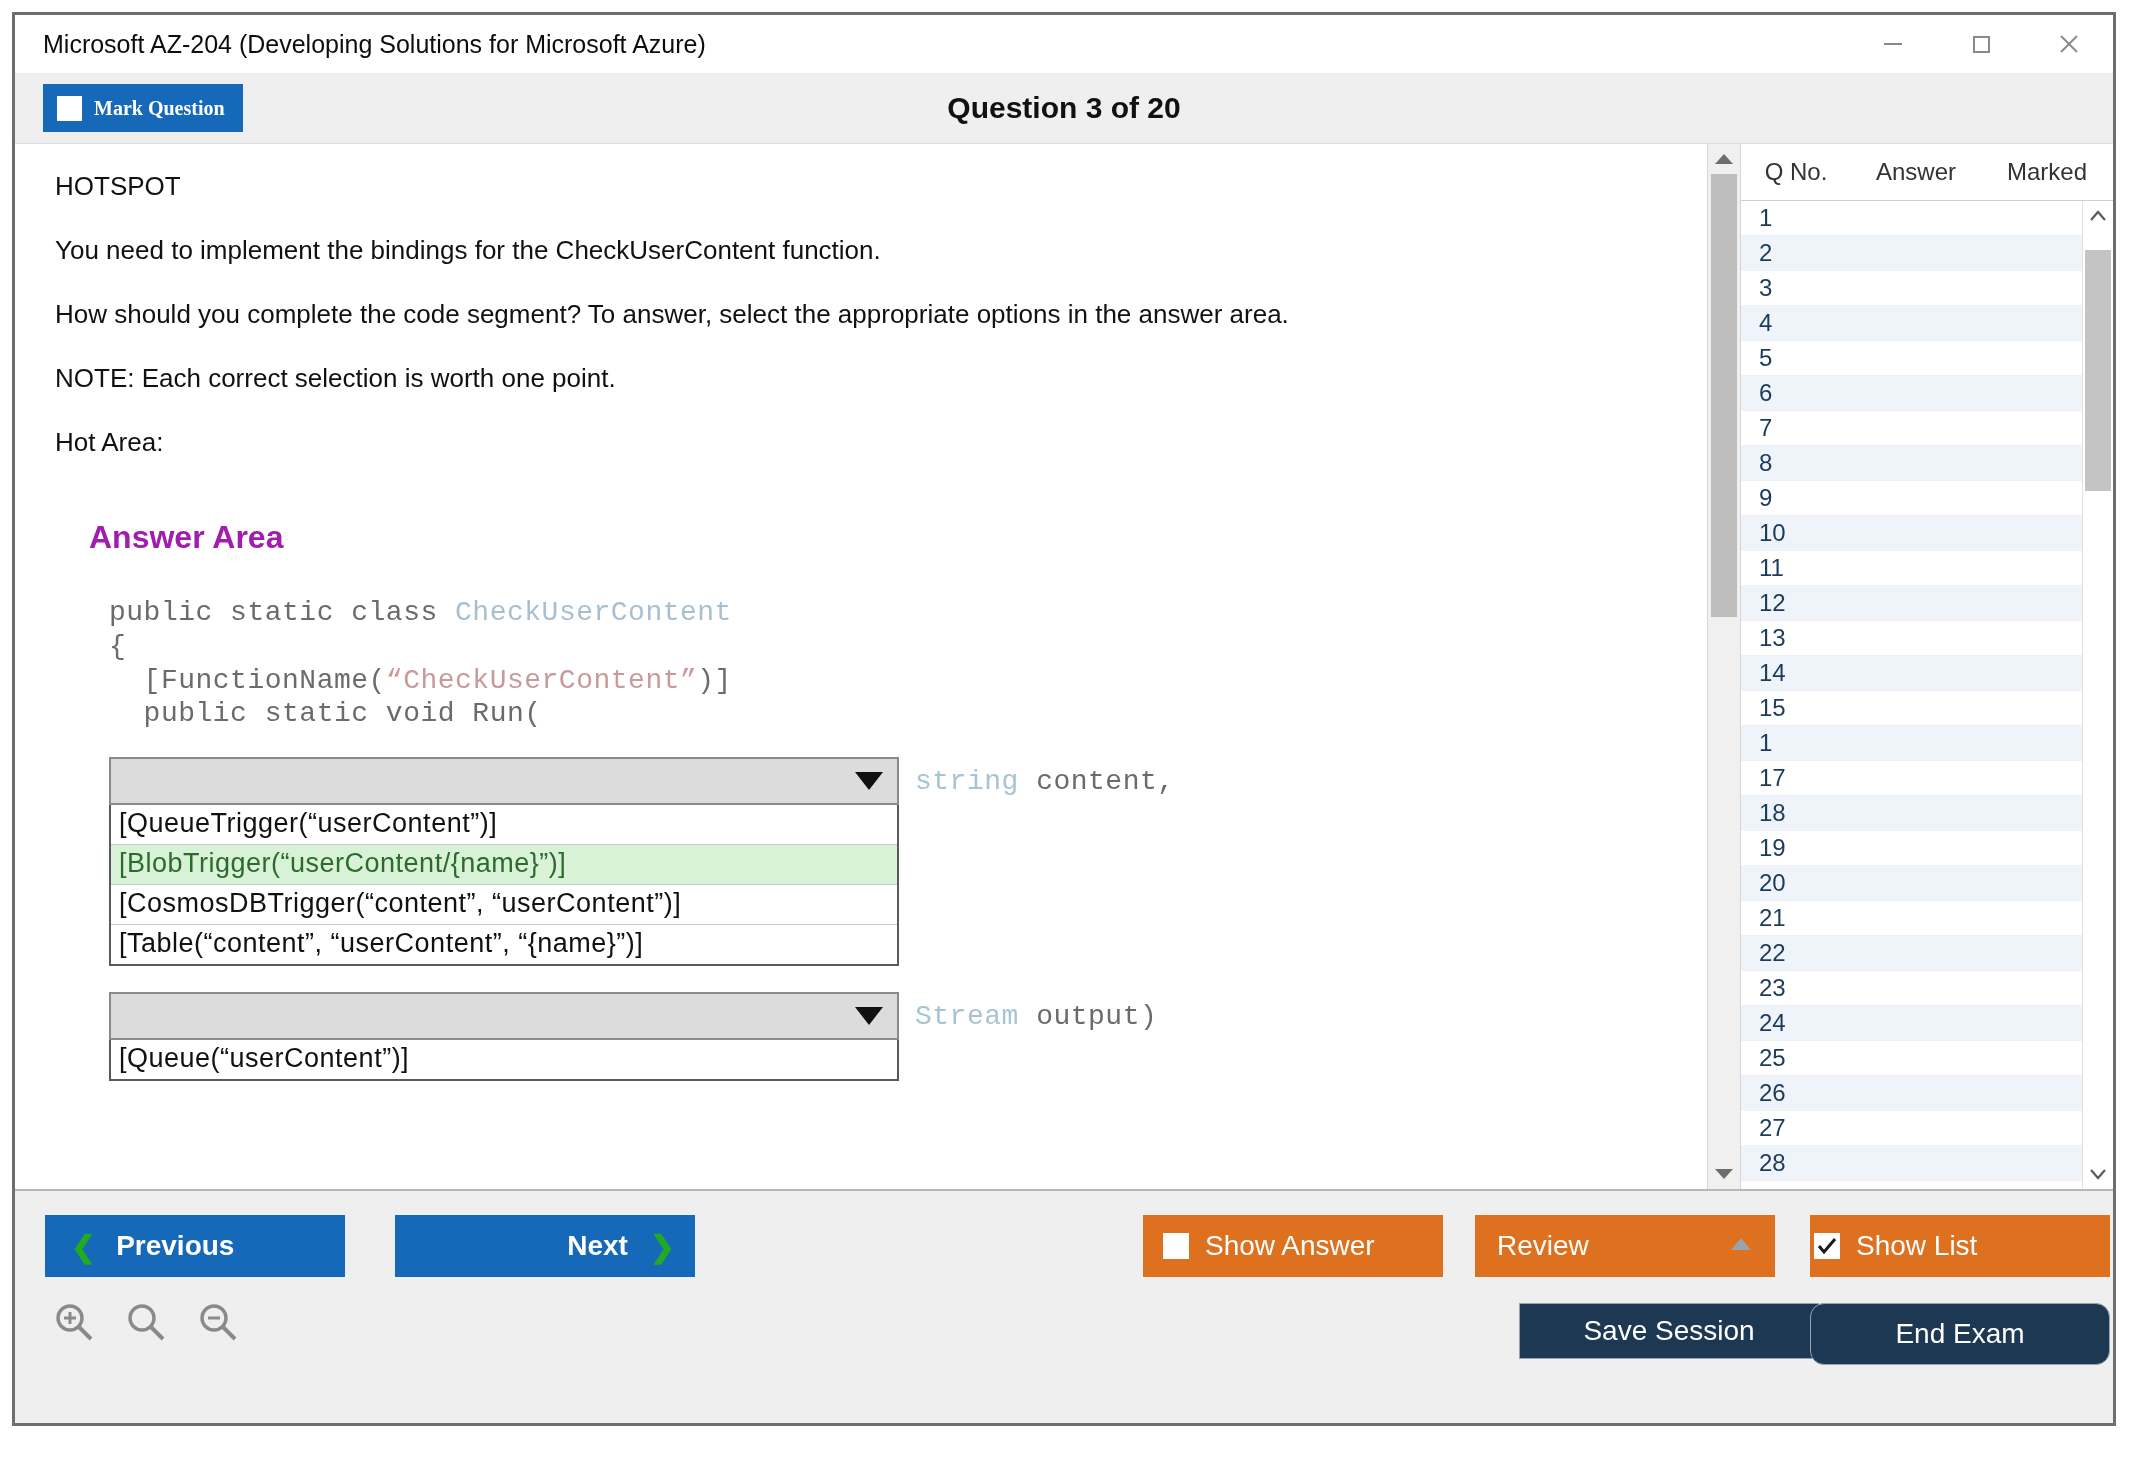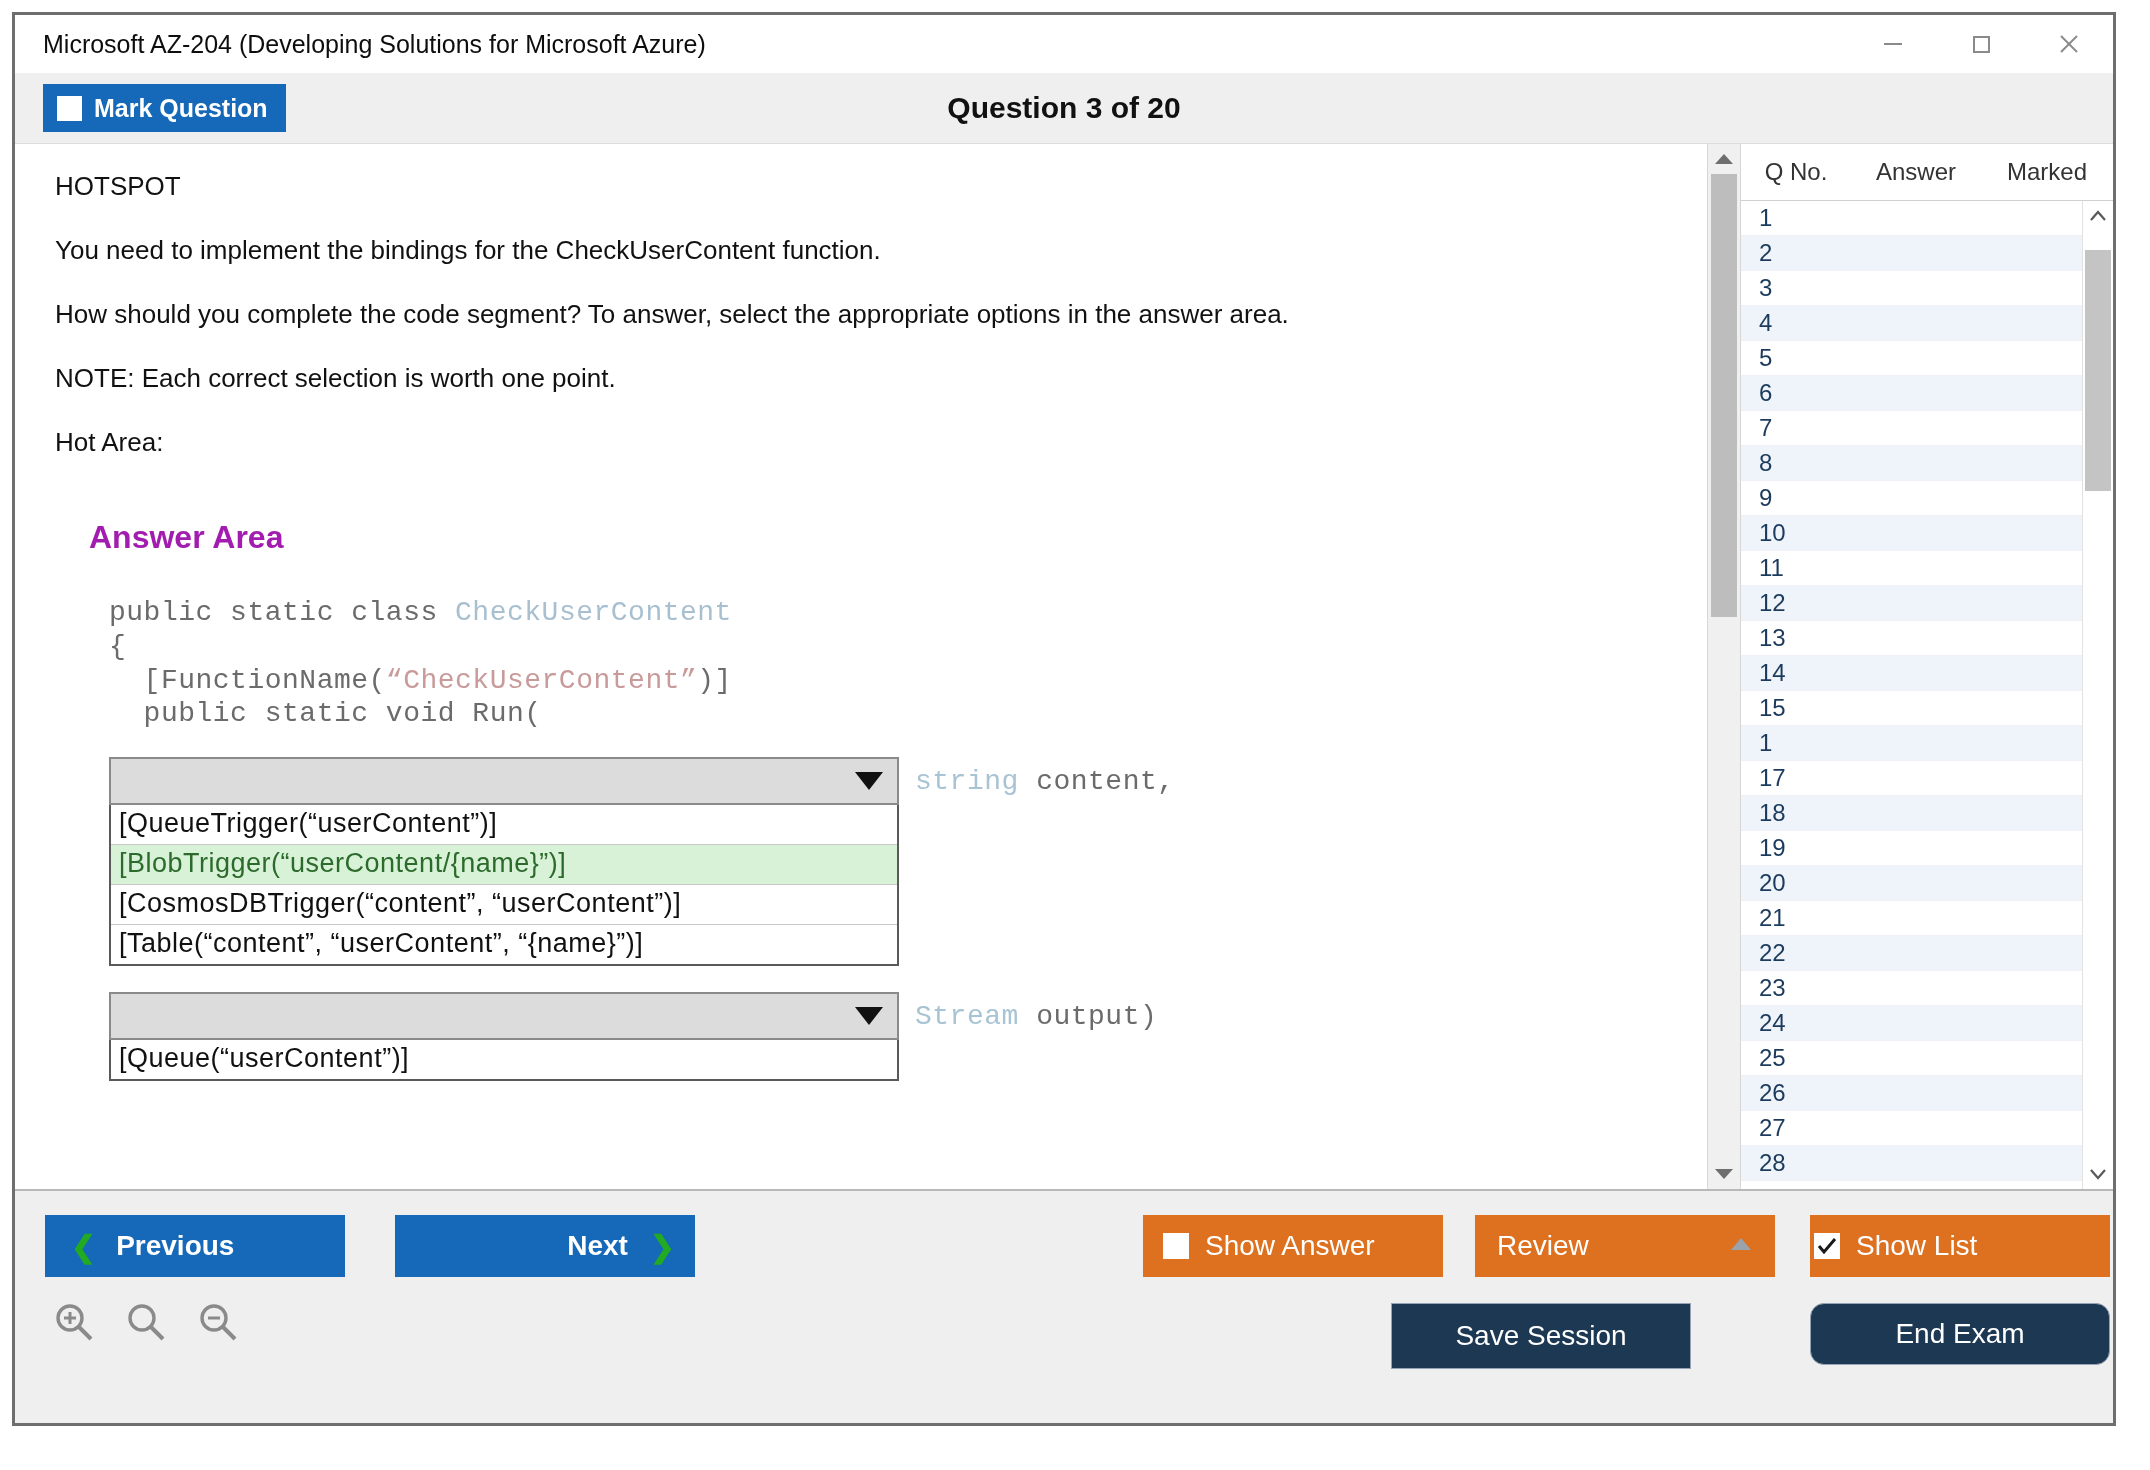--- a/index.html
+++ b/index.html
@@ -16,21 +16,21 @@
   .title-text{font-size:25px;color:#0d0d0d;padding-left:22px;white-space:nowrap;}
   .winbtns{margin-left:auto;display:flex;height:100%;}
   .winbtn{width:88px;height:58px;display:flex;align-items:center;justify-content:center;background:#ffffff;}
   .winbtn svg{display:block;}
 
   
   .headerbar{height:70px;background:#efefef;display:flex;align-items:center;position:relative;flex:0 0 auto;
              border-bottom:1px solid #dcdcdc;}
   .mark-btn{margin-left:28px;background:#1668b8;height:48px;display:flex;align-items:center;padding:0 18px 0 14px;}
   .mark-box{width:25px;height:25px;background:#ffffff;margin-right:12px;flex:0 0 auto;}
-  .mark-label{color:#ffffff;font-size:25px;font-weight:bold;white-space:nowrap;}
+  .mark-label{color:#ffffff;font-size:20px;font-weight:bold;white-space:nowrap;font-family:Liberation Serif, serif;}
   .qtitle{position:absolute;left:0;right:0;text-align:center;font-size:30px;font-weight:bold;color:#111;
           pointer-events:none;}
 
   
   .body-row{flex:1 1 auto;display:flex;min-height:0;background:#ffffff;}
 
   .content{position:relative;flex:1 1 auto;overflow:hidden;background:#ffffff;padding:28px 34px 0 34px;}
 
   .para{font-size:26px;color:#111;margin:0 0 34px 6px;line-height:1.15;}
 
@@ -416,21 +416,21 @@
 
     <div class="btn btn-orange" style="left:1795px;top:24px;width:300px;height:62px;padding-left:4px;">
       <span class="cbox">
         <svg width="22" height="22" viewBox="0 0 22 22">
             <polyline points="3,11 8,17 19,4" fill="none" stroke="#1a1a1a" stroke-width="3"></polyline>
           </svg>
       </span>
       <span class="btn-lab-n" style="margin-left:16px;">Show List</span>
     </div>
 
-    <div class="btn btn-navy" style="left:1376px;top:112px;width:300px;height:66px;justify-content:center;">
+    <div class="btn btn-navy" style="left:1504px;top:112px;width:300px;height:56px;justify-content:center;">
       <span class="btn-lab-n">Save Session</span>
     </div>
 
     <div class="btn btn-navy" style="left:1795px;top:112px;width:300px;height:62px;justify-content:center;border-radius:14px;">
       <span class="btn-lab-n">End Exam</span>
     </div>
 
     <div style="position:absolute;left:36px;top:108px;display:flex;gap:26px;">
       <span class="zicon">
         <svg width="46" height="46" viewBox="0 0 46 46">

